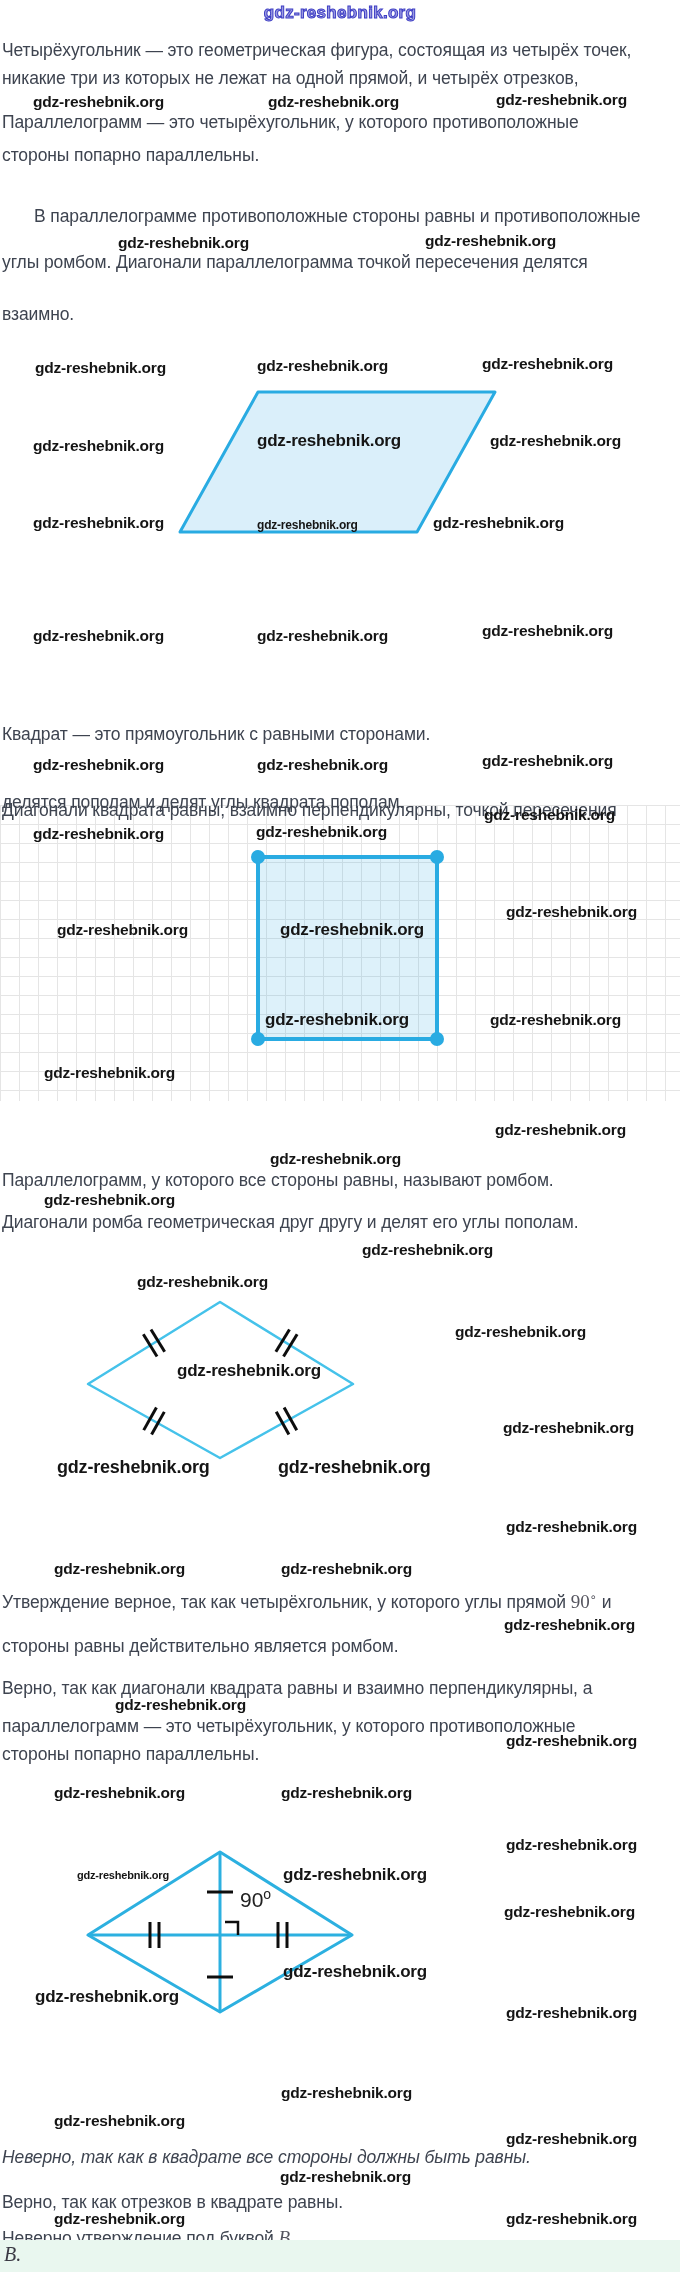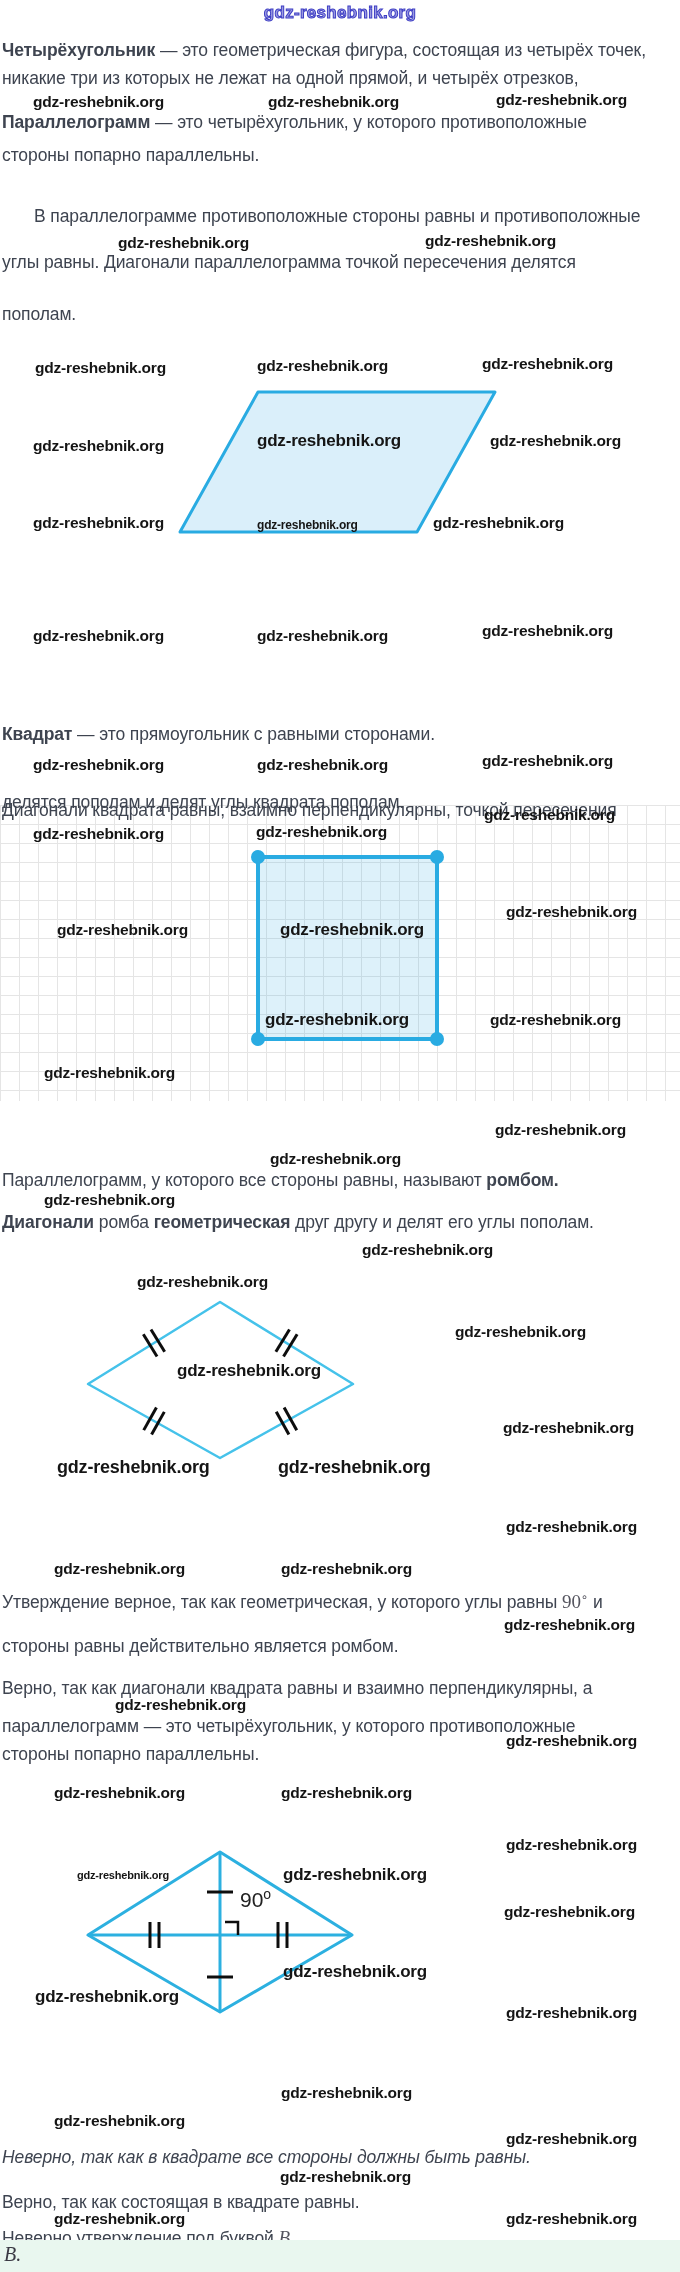--- a/index.html
+++ b/index.html
@@ -3,21 +3,21 @@
 <meta charset="utf-8">
 <style>
   html,body{margin:0;padding:0;background:#ffffff;}
   #page{position:relative;width:680px;height:2272px;background:#ffffff;overflow:hidden;
         font-family:"Liberation Sans",sans-serif;}
   .header-wm{position:absolute;top:3px;left:0;width:100%;text-align:center;
         font-size:17px;font-weight:700;color:#9a9ae0;-webkit-text-stroke:1px #3d3dc4;
         letter-spacing:.3px;}
   .tline{position:absolute;left:2px;white-space:nowrap;font-size:17.5px;color:#3e4450;
         letter-spacing:-.1px;line-height:20px;}
-  .tline b{font-weight:700;}
+  .tline b{font-weight:400;}
   .math{font-family:"Liberation Serif",serif;color:#55555f;font-size:19px;}
   .it{font-style:italic;}
   .sup{vertical-align:super;font-size:12px;line-height:0;}
   .wm{position:absolute;white-space:nowrap;font-size:15.5px;font-weight:600;color:#151515;
         letter-spacing:-.2px;line-height:18px;}
   .grid-paper{position:absolute;left:0;top:805px;width:680px;height:296px;
         background-image:linear-gradient(to right,#e5e5e5 1px,transparent 1px),
                          linear-gradient(to bottom,#e5e5e5 1px,transparent 1px);
         background-size:19px 19px;}
   .fig{position:absolute;left:0;pointer-events:none;}
@@ -86,34 +86,34 @@
   </svg>
 
   <div class="angle-label"><span>90</span><span class="deg">o</span></div>
 
   <div>
       <div class="tline" style="top: 40px;"><b>Четырёхугольник</b><span> — это геометрическая фигура, состоящая из четырёх точек,</span></div>
       <div class="tline" style="top: 68px;"><span>никакие три из которых не лежат на одной прямой, и четырёх отрезков,</span></div>
       <div class="tline" style="top: 112px;"><b>Параллелограмм</b><span> — это четырёхугольник, у которого противоположные</span></div>
       <div class="tline" style="top: 145px;"><span>стороны попарно параллельны.</span></div>
       <div class="tline" style="top: 206px; margin-left: 32px;"><span>В параллелограмме противоположные стороны равны и противоположные</span></div>
-      <div class="tline" style="top: 252px;"><span>углы равны. Диагонали параллелограмма точкой пересечения делятся</span></div>
-      <div class="tline" style="top: 304px;"><span>пополам.</span></div>
+      <div class="tline" style="top: 252px;"><span>углы ромбом. Диагонали параллелограмма точкой пересечения делятся</span></div>
+      <div class="tline" style="top: 304px;"><span>взаимно.</span></div>
       <div class="tline" style="top: 724px;"><b>Квадрат</b><span> — это прямоугольник с равными сторонами.</span></div>
       <div class="tline" style="top: 800px;"><span>Диагонали квадрата равны, взаимно перпендикулярны, точкой пересечения</span></div>
       <div class="tline" style="top: 792px;"><span>делятся пополам и делят углы квадрата пополам.</span></div>
       <div class="tline" style="top: 1170px; text-align: right;"><span>Параллелограмм, у которого все стороны равны, называют </span><b>ромбом.</b></div>
       <div class="tline" style="top: 1212px;"><b>Диагонали</b><span> ромба </span><b>геометрическая</b><span> друг другу и делят его углы пополам.</span></div>
-      <div class="tline" style="top: 1592px;"><span>Утверждение верное, так как геометрическая, у которого углы равны </span><span class="math">90</span><span class="math sup">∘</span><span> и</span></div>
+      <div class="tline" style="top: 1592px;"><span>Утверждение верное, так как четырёхгольник, у которого углы прямой </span><span class="math">90</span><span class="math sup">∘</span><span> и</span></div>
       <div class="tline" style="top: 1636px;"><span>стороны равны действительно является ромбом.</span></div>
       <div class="tline" style="top: 1678px;"><span>Верно, так как диагонали квадрата равны и взаимно перпендикулярны, а</span></div>
       <div class="tline" style="top: 1716px;"><span>параллелограмм — это четырёхугольник, у которого противоположные</span></div>
       <div class="tline" style="top: 1744px;"><span>стороны попарно параллельны.</span></div>
       <div class="tline" style="top: 2147px; font-style: italic;"><span>Неверно, так как в квадрате все стороны должны быть равны.</span></div>
-      <div class="tline" style="top: 2192px;"><span>Верно, так как состоящая в квадрате равны.</span></div>
+      <div class="tline" style="top: 2192px;"><span>Верно, так как отрезков в квадрате равны.</span></div>
       <div class="tline" style="top: 2228px;"><span>Неверно утверждение под буквой </span><span class="math it">B</span><span>.</span></div>
     </div>
 
   <div>
       <div class="wm" style="left: 33px; top: 93px;">gdz-reshebnik.org</div>
       <div class="wm" style="left: 268px; top: 93px;">gdz-reshebnik.org</div>
       <div class="wm" style="left: 496px; top: 91px;">gdz-reshebnik.org</div>
       <div class="wm" style="left: 118px; top: 234px;">gdz-reshebnik.org</div>
       <div class="wm" style="left: 425px; top: 232px;">gdz-reshebnik.org</div>
       <div class="wm" style="left: 35px; top: 359px;">gdz-reshebnik.org</div>

